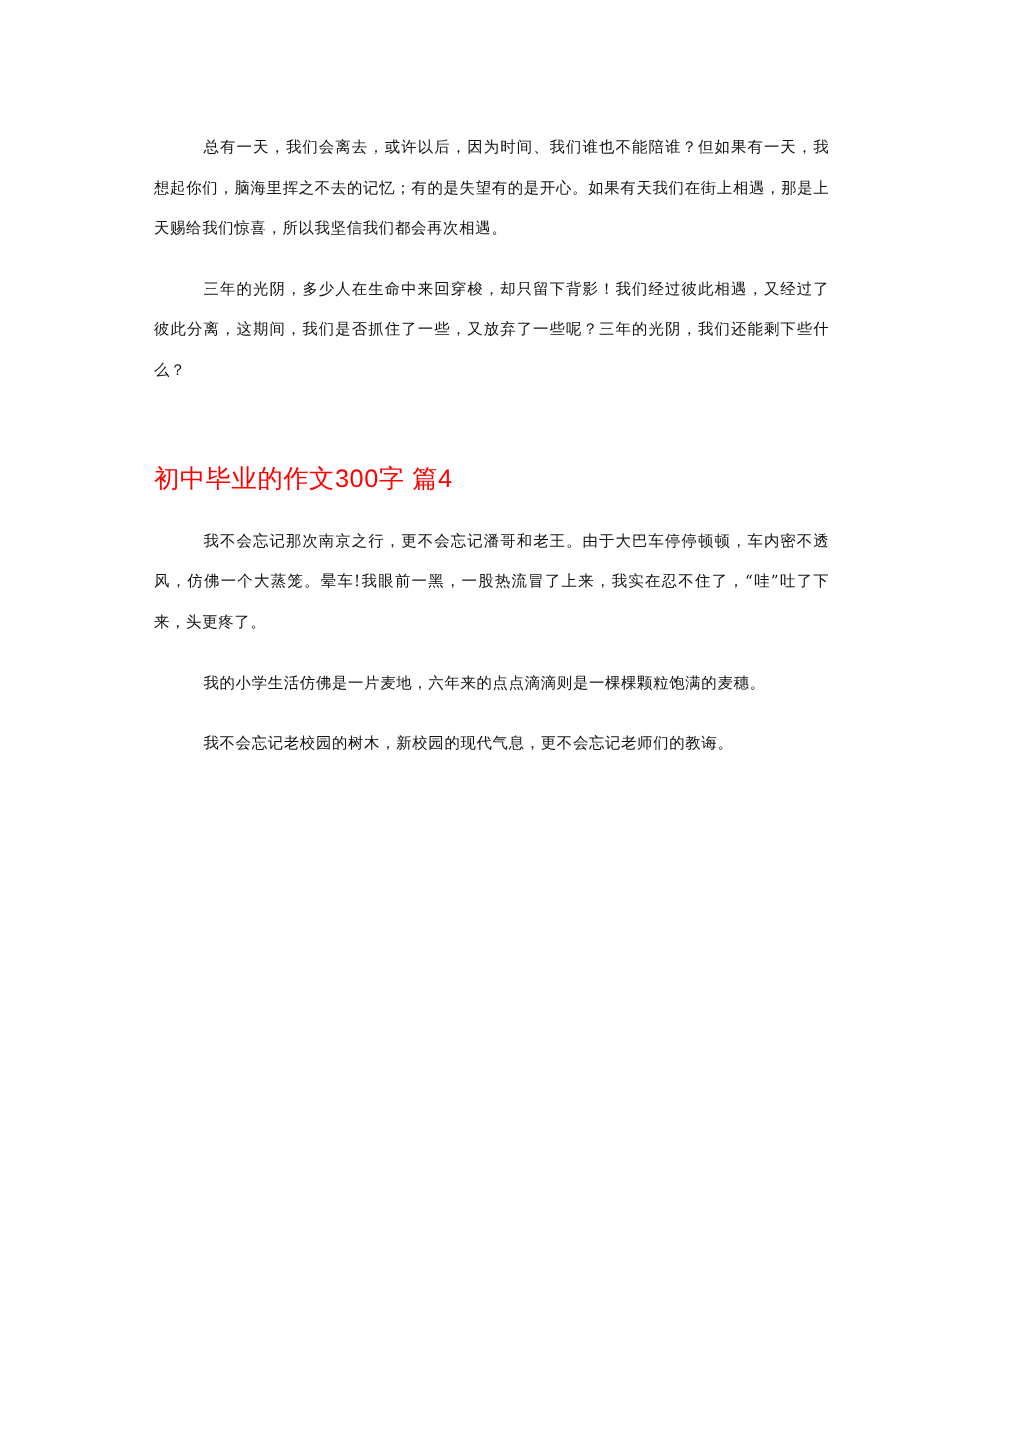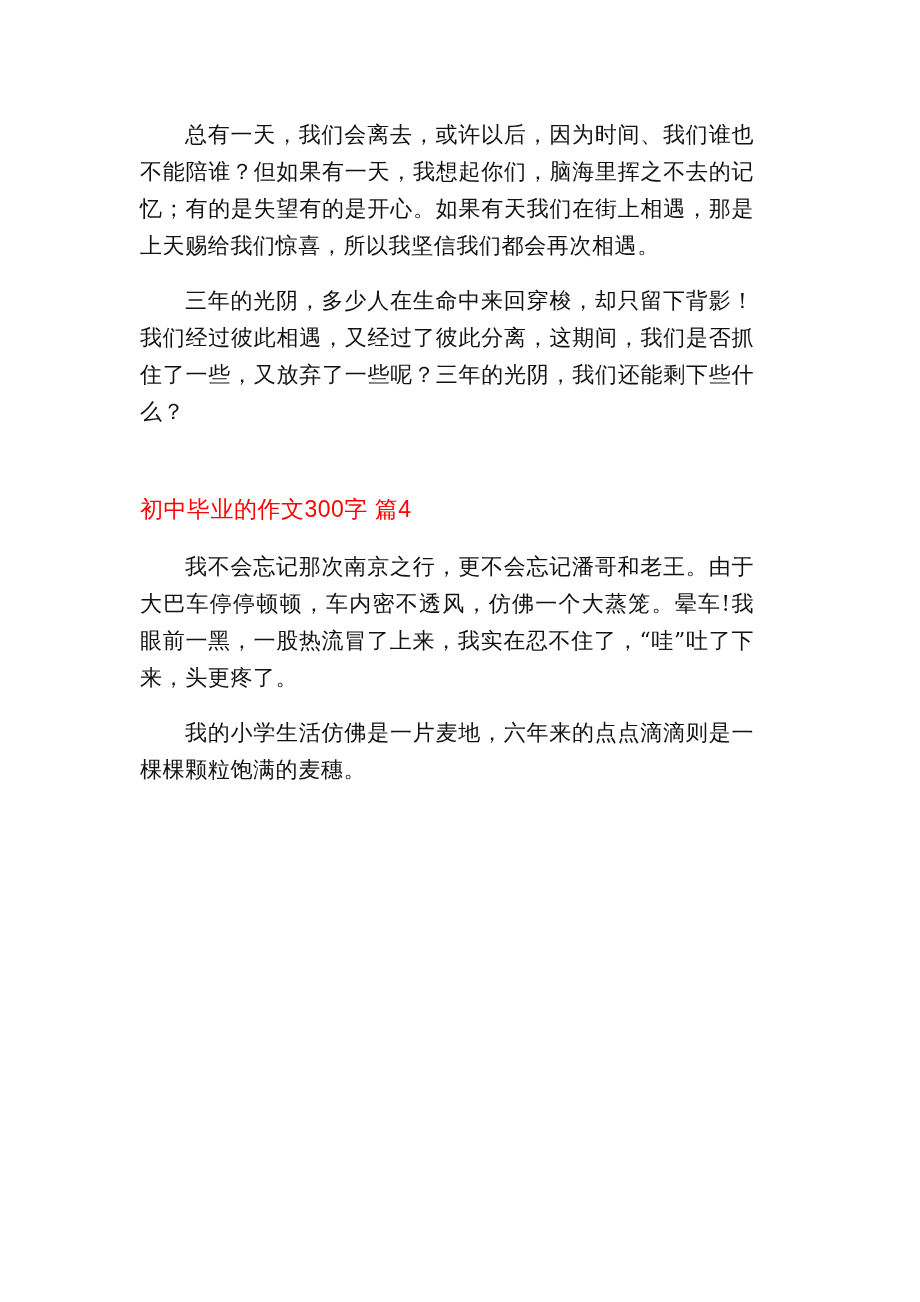--- a/index.html
+++ b/index.html
@@ -14,21 +14,21 @@
       overflow: hidden;
     }
     .page {
       position: absolute;
       left: 140px;
       top: 116px;
       width: 630px;
     }
     .para {
       font-family: "DejaVu Serif", "Liberation Serif", serif;
-      font-size: 22px;
+      font-size: 14px;
       line-height: 37px;
       color: #111111;
       text-indent: 45px;
       margin: 0 16px 18px 0;
       text-align: justify;
       letter-spacing: 0.6px;
     }
     .heading {
       font-family: Liberation Sans, sans-serif;
       font-size: 23px;
@@ -43,13 +43,14 @@
 <body>
 
 <div class="page">
   <p class="para">总有一天，我们会离去，或许以后，因为时间、我们谁也不能陪谁？但如果有一天，我想起你们，脑海里挥之不去的记忆；有的是失望有的是开心。如果有天我们在街上相遇，那是上天赐给我们惊喜，所以我坚信我们都会再次相遇。</p>
   <p class="para">三年的光阴，多少人在生命中来回穿梭，却只留下背影！我们经过彼此相遇，又经过了彼此分离，这期间，我们是否抓住了一些，又放弃了一些呢？三年的光阴，我们还能剩下些什么？</p>
 
   <h2 class="heading">初中毕业的作文300字 篇4</h2>
 
   <p class="para">我不会忘记那次南京之行，更不会忘记潘哥和老王。由于大巴车停停顿顿，车内密不透风，仿佛一个大蒸笼。晕车!我眼前一黑，一股热流冒了上来，我实在忍不住了，“哇”吐了下来，头更疼了。</p>
   <p class="para">我的小学生活仿佛是一片麦地，六年来的点点滴滴则是一棵棵颗粒饱满的麦穗。</p>
+  <p class="para">我不会忘记老校园的树木，新校园的现代气息，更不会忘记老师们的教诲。</p>
 </div>
 
 </body></html>

